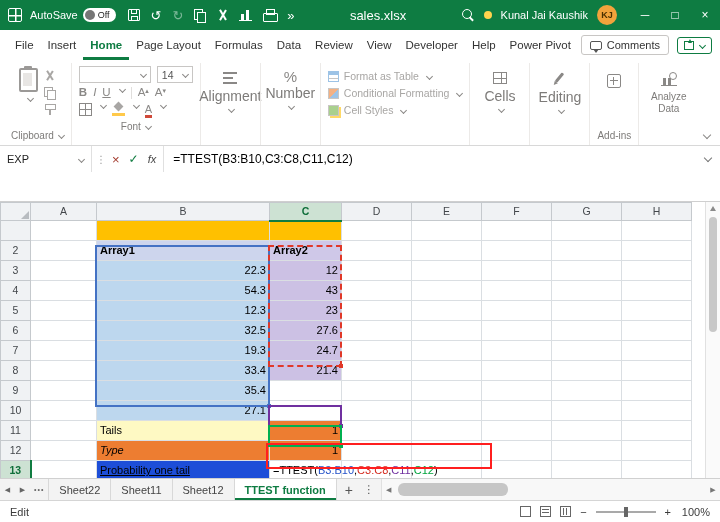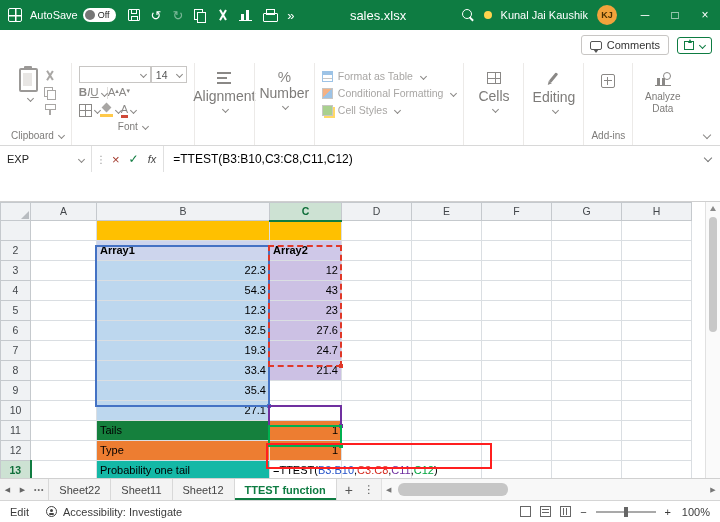--- a/index.html
+++ b/index.html
@@ -74,21 +74,21 @@
 .ic-cut-g{width:11px;height:11px;position:relative}
 .ic-cut-g::before,.ic-cut-g::after{content:"";position:absolute;top:0;left:5px;width:1.5px;height:11px;background:#A8A6A4}
 .ic-cut-g::before{transform:rotate(32deg)}.ic-cut-g::after{transform:rotate(-32deg)}
 .ic-copy-g{width:11px;height:11px;position:relative}
 .ic-copy-g::before{content:"";position:absolute;left:0;top:0;width:7px;height:8px;border:1px solid #A8A6A4}
 .ic-copy-g::after{content:"";position:absolute;left:3px;top:3px;width:7px;height:8px;border:1px solid #A8A6A4;background:#fff}
 .ic-brush-g{width:11px;height:11px;position:relative}
 .ic-brush-g::before{content:"";position:absolute;left:1px;top:0;width:9px;height:4px;border:1px solid #A8A6A4}
 .ic-brush-g::after{content:"";position:absolute;left:4.5px;top:5px;width:2px;height:6px;background:#A8A6A4}
 .font-rows{display:flex;flex-direction:column;gap:4px;padding-top:1px}
-.font-row{display:flex;align-items:center;}
+.font-row{display:flex;gap:6px}
 .combo{border:1px solid #C8C6C4;height:17px;display:inline-flex;align-items:center;justify-content:space-between;padding:0 4px;background:#fff;color:#555;font-size:10.5px}
 .name-combo{width:72px}
 .size-combo{width:36px}
 .fbtn{font-size:11.5px;color:#8A8886;line-height:1}
 .fbtn.b{font-weight:bold}
 .fbtn.i{font-style:italic}
 .fbtn.u{text-decoration:underline}
 .fbtn .up{font-style:normal;font-size:7px;vertical-align:top}
 .vdiv{width:1px;height:12px;background:#E0DEDC}
 .ic-borders{width:13px;height:13px;border:1px solid #8A8886;background:
@@ -178,21 +178,21 @@
 .stab:first-child{border-left:1px solid #D8D8D8}
 .stab.active{background:#fff;color:#0E7C42;font-weight:bold;box-shadow:inset 0 -2px 0 #0E7C42}
 .add-sheet{width:24px;display:flex;align-items:center;justify-content:center;font-size:14px;color:#555}
 .tab-more{width:16px;display:flex;align-items:center;justify-content:center;color:#555;font-size:11px}
 .hscroll{flex:1;display:flex;align-items:center;margin-left:4px;background:#F8F8F8;border-left:1px solid #E0E0E0}
 .hs-arrow{width:14px;text-align:center;font-size:7px;color:#777}
 .hs-track{flex:1;height:100%;position:relative}
 .hs-thumb{position:absolute;left:2px;top:4px;height:13px;width:110px;background:#C6C6C6;border-radius:6px}
 
 
-.status-bar{flex:0 0 22px;background:#fff;border-top:1px solid #D5D5D5;display:flex;align-items:center;font-size:11px;color:#3B3B3B;padding:0 10px;gap:17px}
+.status-bar{flex:0 0 22px;background:#fff;border-top:1px solid #D5D5D5;display:flex;align-items:center;font-size:11px;color:#3B3B3B;padding:0 10px;gap:35px}
 .sb-access{display:flex;align-items:center;gap:6px}
 .ic-access{width:11px;height:11px;border:1px solid #444;border-radius:50%;position:relative;display:inline-block}
 .ic-access::before{content:"";position:absolute;left:3px;top:1.5px;width:3px;height:3px;border-radius:50%;background:#444}
 .ic-access::after{content:"";position:absolute;left:2px;top:5.5px;width:5px;height:2.5px;background:#444;border-radius:1px}
 .sb-right{margin-left:auto;display:flex;align-items:center;gap:9px}
 .view-ic{width:11px;height:11px;border:1px solid #666;display:inline-block;position:relative}
 .view-ic.v2::after{content:"";position:absolute;left:1px;right:1px;top:2px;height:1px;background:#666;box-shadow:0 3px 0 #666}
 .view-ic.v3::after{content:"";position:absolute;left:2px;top:1px;bottom:1px;width:1px;background:#666;box-shadow:3px 0 0 #666}
 .zoom-track{width:60px;height:2px;background:#A9A9A9;position:relative}
 .zoom-thumb{position:absolute;left:28px;top:-4px;width:4px;height:10px;background:#666}
@@ -232,20 +232,33 @@
       <span class="avatar">KJ</span>
       <span class="win-btns">
         <span class="win-btn">─</span>
         <span class="win-btn">□</span>
         <span class="win-btn">×</span>
       </span>
     </span>
   </div>
 
   <div class="ribbon-tabs">
+    <div class="tabs-holder">
+        <div class="rtab">File</div>
+        <div class="rtab">Insert</div>
+        <div class="rtab active">Home</div>
+        <div class="rtab">Page Layout</div>
+        <div class="rtab">Formulas</div>
+        <div class="rtab">Data</div>
+        <div class="rtab">Review</div>
+        <div class="rtab">View</div>
+        <div class="rtab">Developer</div>
+        <div class="rtab">Help</div>
+        <div class="rtab">Power Pivot</div>
+      </div>
     <div class="rt-right">
       <span class="comments-btn">
         <span class="ic-comment"></span>
         <span>Comments</span>
       </span>
       <span class="share-btn">
         <span class="ic-share"></span>
         <span class="chev"></span>
       </span>
     </div>
@@ -506,43 +519,43 @@
             <td></td>
             <td></td>
             <td></td>
             <td></td>
             <td></td>
             <td></td>
           </tr>
           <tr>
             <th class="rowhdr">11</th>
             <td></td>
-            <td style="background: #15803d;">Tails</td>
+            <td style="background: #fef9c3;">Tails</td>
             <td style="background: rgb(237, 125, 49); text-align: right;">1</td>
             <td></td>
             <td></td>
             <td></td>
             <td></td>
             <td></td>
           </tr>
           <tr>
             <th class="rowhdr">12</th>
             <td></td>
-            <td style="background: rgb(237, 125, 49);">Type</td>
+            <td style="background: rgb(237, 125, 49); font-style: italic;">Type</td>
             <td style="background: rgb(237, 125, 49); text-align: right;">1</td>
             <td></td>
             <td></td>
             <td></td>
             <td></td>
             <td></td>
           </tr>
           <tr>
             <th class="rowhdr sel">13</th>
             <td></td>
-            <td style="background: #14b8a6;">Probability one tail</td>
+            <td style="background: #1d4ed8; text-decoration: underline;">Probability one tail</td>
             <td class="formula-cell"><span style="color: rgb(0, 0, 0);">=TTEST(</span><span style="color: rgb(36, 82, 200);">B3:B10</span><span style="color: rgb(0, 0, 0);">,</span><span style="color: rgb(212, 42, 30);">C3:C8</span><span style="color: rgb(0, 0, 0);">,</span><span style="color: rgb(112, 48, 160);">C11</span><span style="color: rgb(0, 0, 0);">,</span><span style="color: rgb(0, 163, 60);">C12</span><span style="color: rgb(0, 0, 0);">)</span></td>
             <td></td>
             <td></td>
             <td></td>
             <td></td>
             <td></td>
           </tr>
         </tbody>
       </table>
     <div class="rng rng-blue"></div>
@@ -572,24 +585,20 @@
       <span class="hs-arrow">◀</span>
       <div class="hs-track">
           <div class="hs-thumb"></div>
         </div>
       <span class="hs-arrow">▶</span>
     </div>
   </div>
 
   <div class="status-bar">
     <span>Edit</span>
-    <span class="sb-access">
-      <span class="ic-access"></span>
-      <span>Accessibility: Investigate</span>
-    </span>
     <span class="sb-right">
       <span class="view-ic v1"></span>
       <span class="view-ic v2"></span>
       <span class="view-ic v3"></span>
       <span>−</span>
       <span class="zoom-track">
           <span class="zoom-thumb"></span>
         </span>
       <span>+</span>
       <span class="zoom-pct">100%</span>

